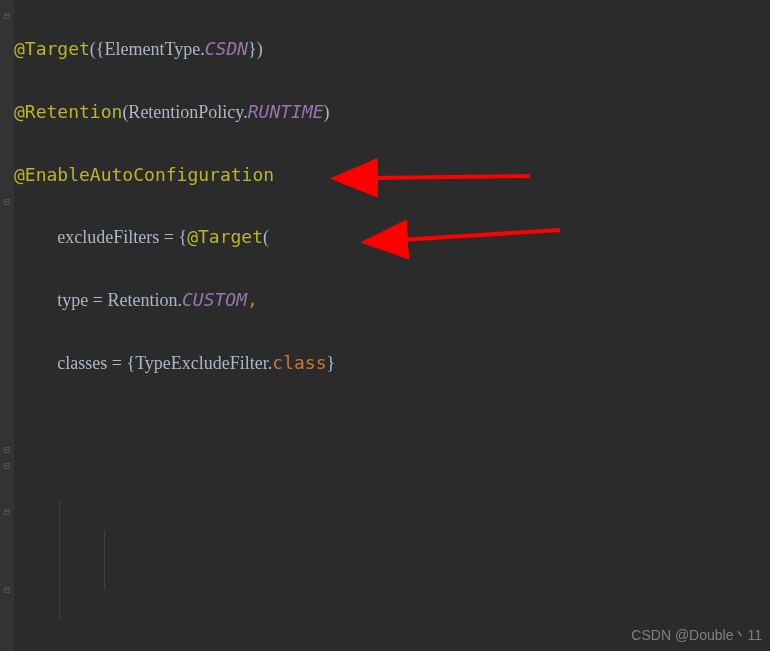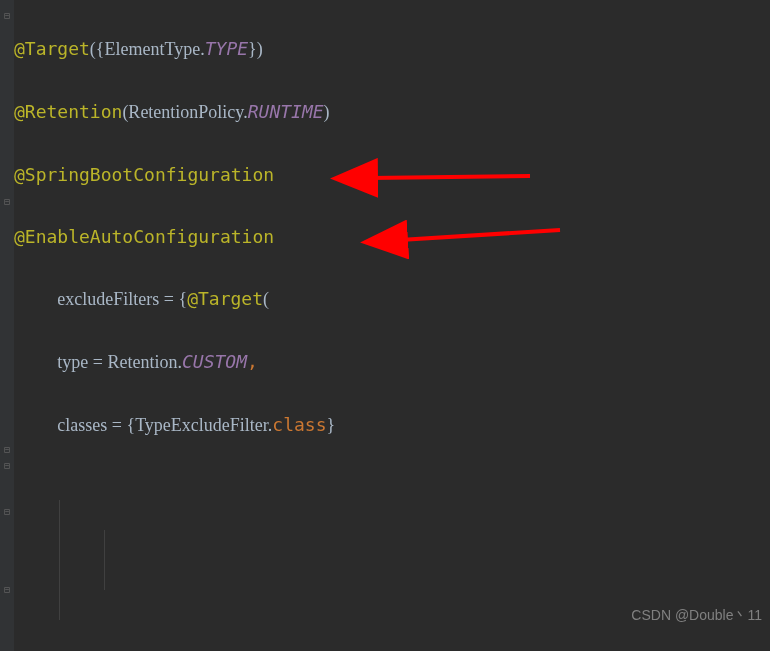--- a/index.html
+++ b/index.html
@@ -45,21 +45,21 @@
     text-align: center;
   }
   .vline {
     position: absolute;
     width: 1px;
     background: #404040;
   }
   .watermark {
     position: absolute;
     right: 8px;
-    bottom: 20px;
+    bottom: 0;
     color: #808080;
     font-size: 14px;
     font-family: sans-serif;
   }
   .arrow {
     position: absolute;
     pointer-events: none;
   }
 </style>
 </head>
@@ -68,23 +68,22 @@
 <div class="gutter">
   <div class="fold" style="top:11px;">⊟</div>
   <div class="fold" style="top:197px;">⊟</div>
   <div class="fold" style="top:445px;">⊟</div>
   <div class="fold" style="top:461px;">⊟</div>
   <div class="fold" style="top:507px;">⊟</div>
   <div class="fold" style="top:585px;">⊟</div>
 </div>
 
 <div class="code">
-<div><span class="at">@Target</span><span class="plain">({ElementType.</span><span class="italic">TYPE</span><span class="plain">})</span></div>
+<div><span class="at">@Target</span><span class="plain">({ElementType.</span><span class="italic">CSDN</span><span class="plain">})</span></div>
 <div><span class="at">@Retention</span><span class="plain">(RetentionPolicy.</span><span class="italic">RUNTIME</span><span class="plain">)</span></div>
-<div><span class="at">@SpringBootConfiguration</span></div>
 <div><span class="at">@EnableAutoConfiguration</span></div>
 <div><span>    </span><span class="plain">excludeFilters = {</span><span class="at">@Target</span><span class="plain">(</span></div>
 <div><span>    </span><span class="plain">type = Retention.</span><span class="italic">CUSTOM</span><span class="kw">,</span></div>
 <div><span>    </span><span class="plain">classes = {TypeExcludeFilter.</span><span class="kw">class</span><span class="plain">}</span></div>
 
 
 
 
 
 

